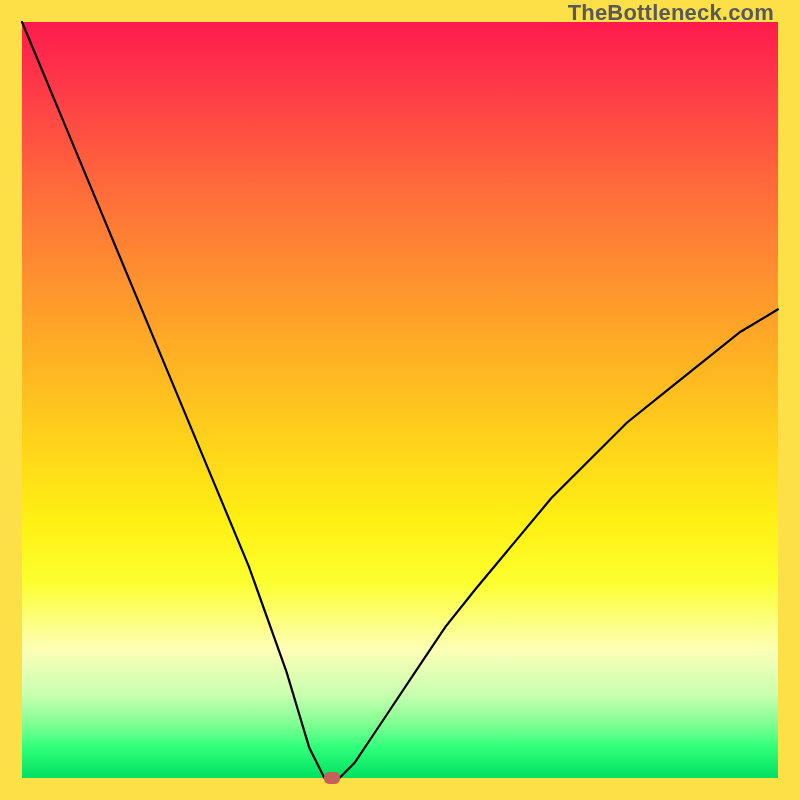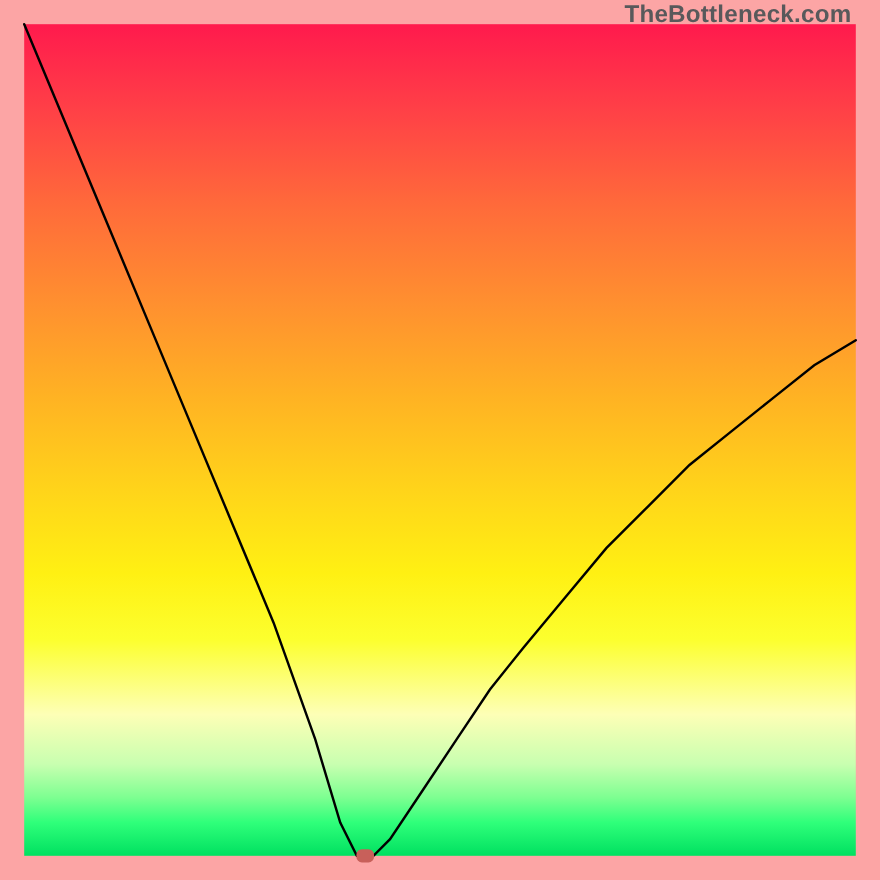--- a/index.html
+++ b/index.html
@@ -1,16 +1,16 @@
 <!DOCTYPE html>
 <html><head>
 <meta charset="utf-8">
 <style>
   html,body{margin:0;padding:0;width:800px;height:800px;overflow:hidden;background:#000;}
-  .frame{position:absolute;left:0;top:0;width:800px;height:800px;background:#fca5a5;}
+  .frame{position:absolute;left:0;top:0;width:800px;height:800px;background:#fde047;}
   .plot{
     position:absolute;
     left:22px;top:22px;width:756px;height:756px;
     background:linear-gradient(to bottom,
       #ff1a4d 0%,
       #ff3f47 10%,
       #ff6b3a 22%,
       #ff8e30 33%,
       #ffb323 45%,
       #ffd41a 56%,

